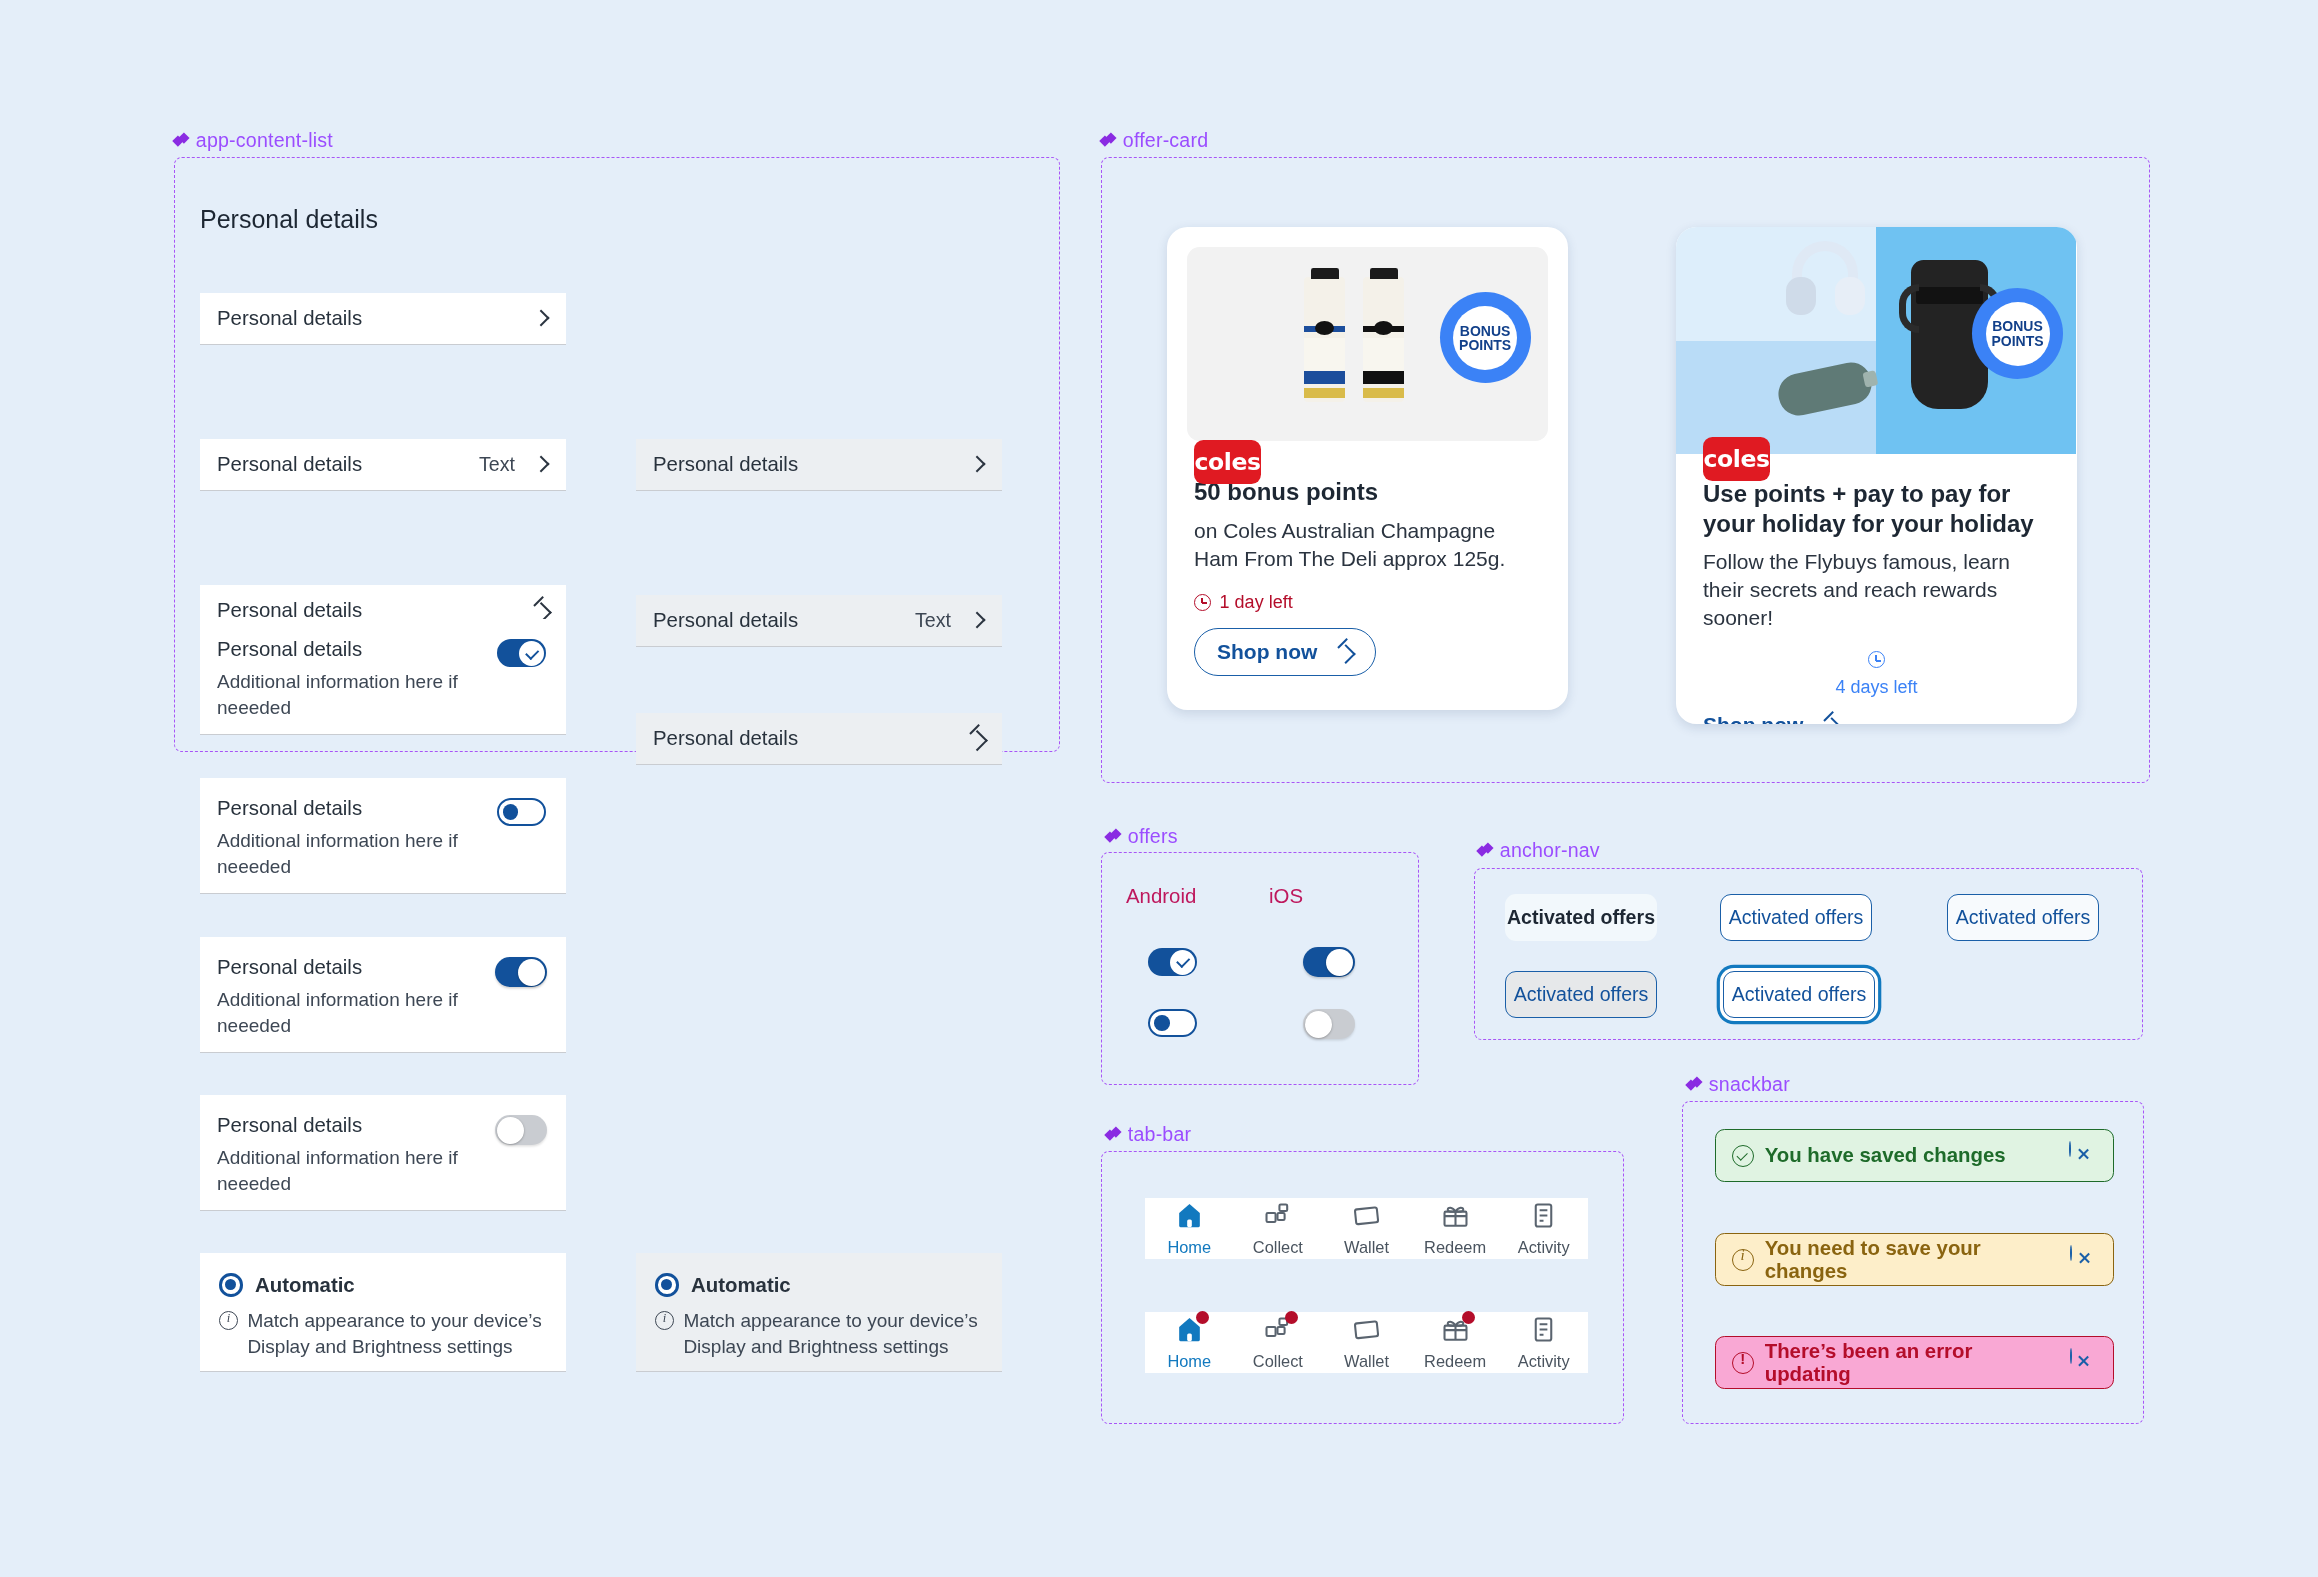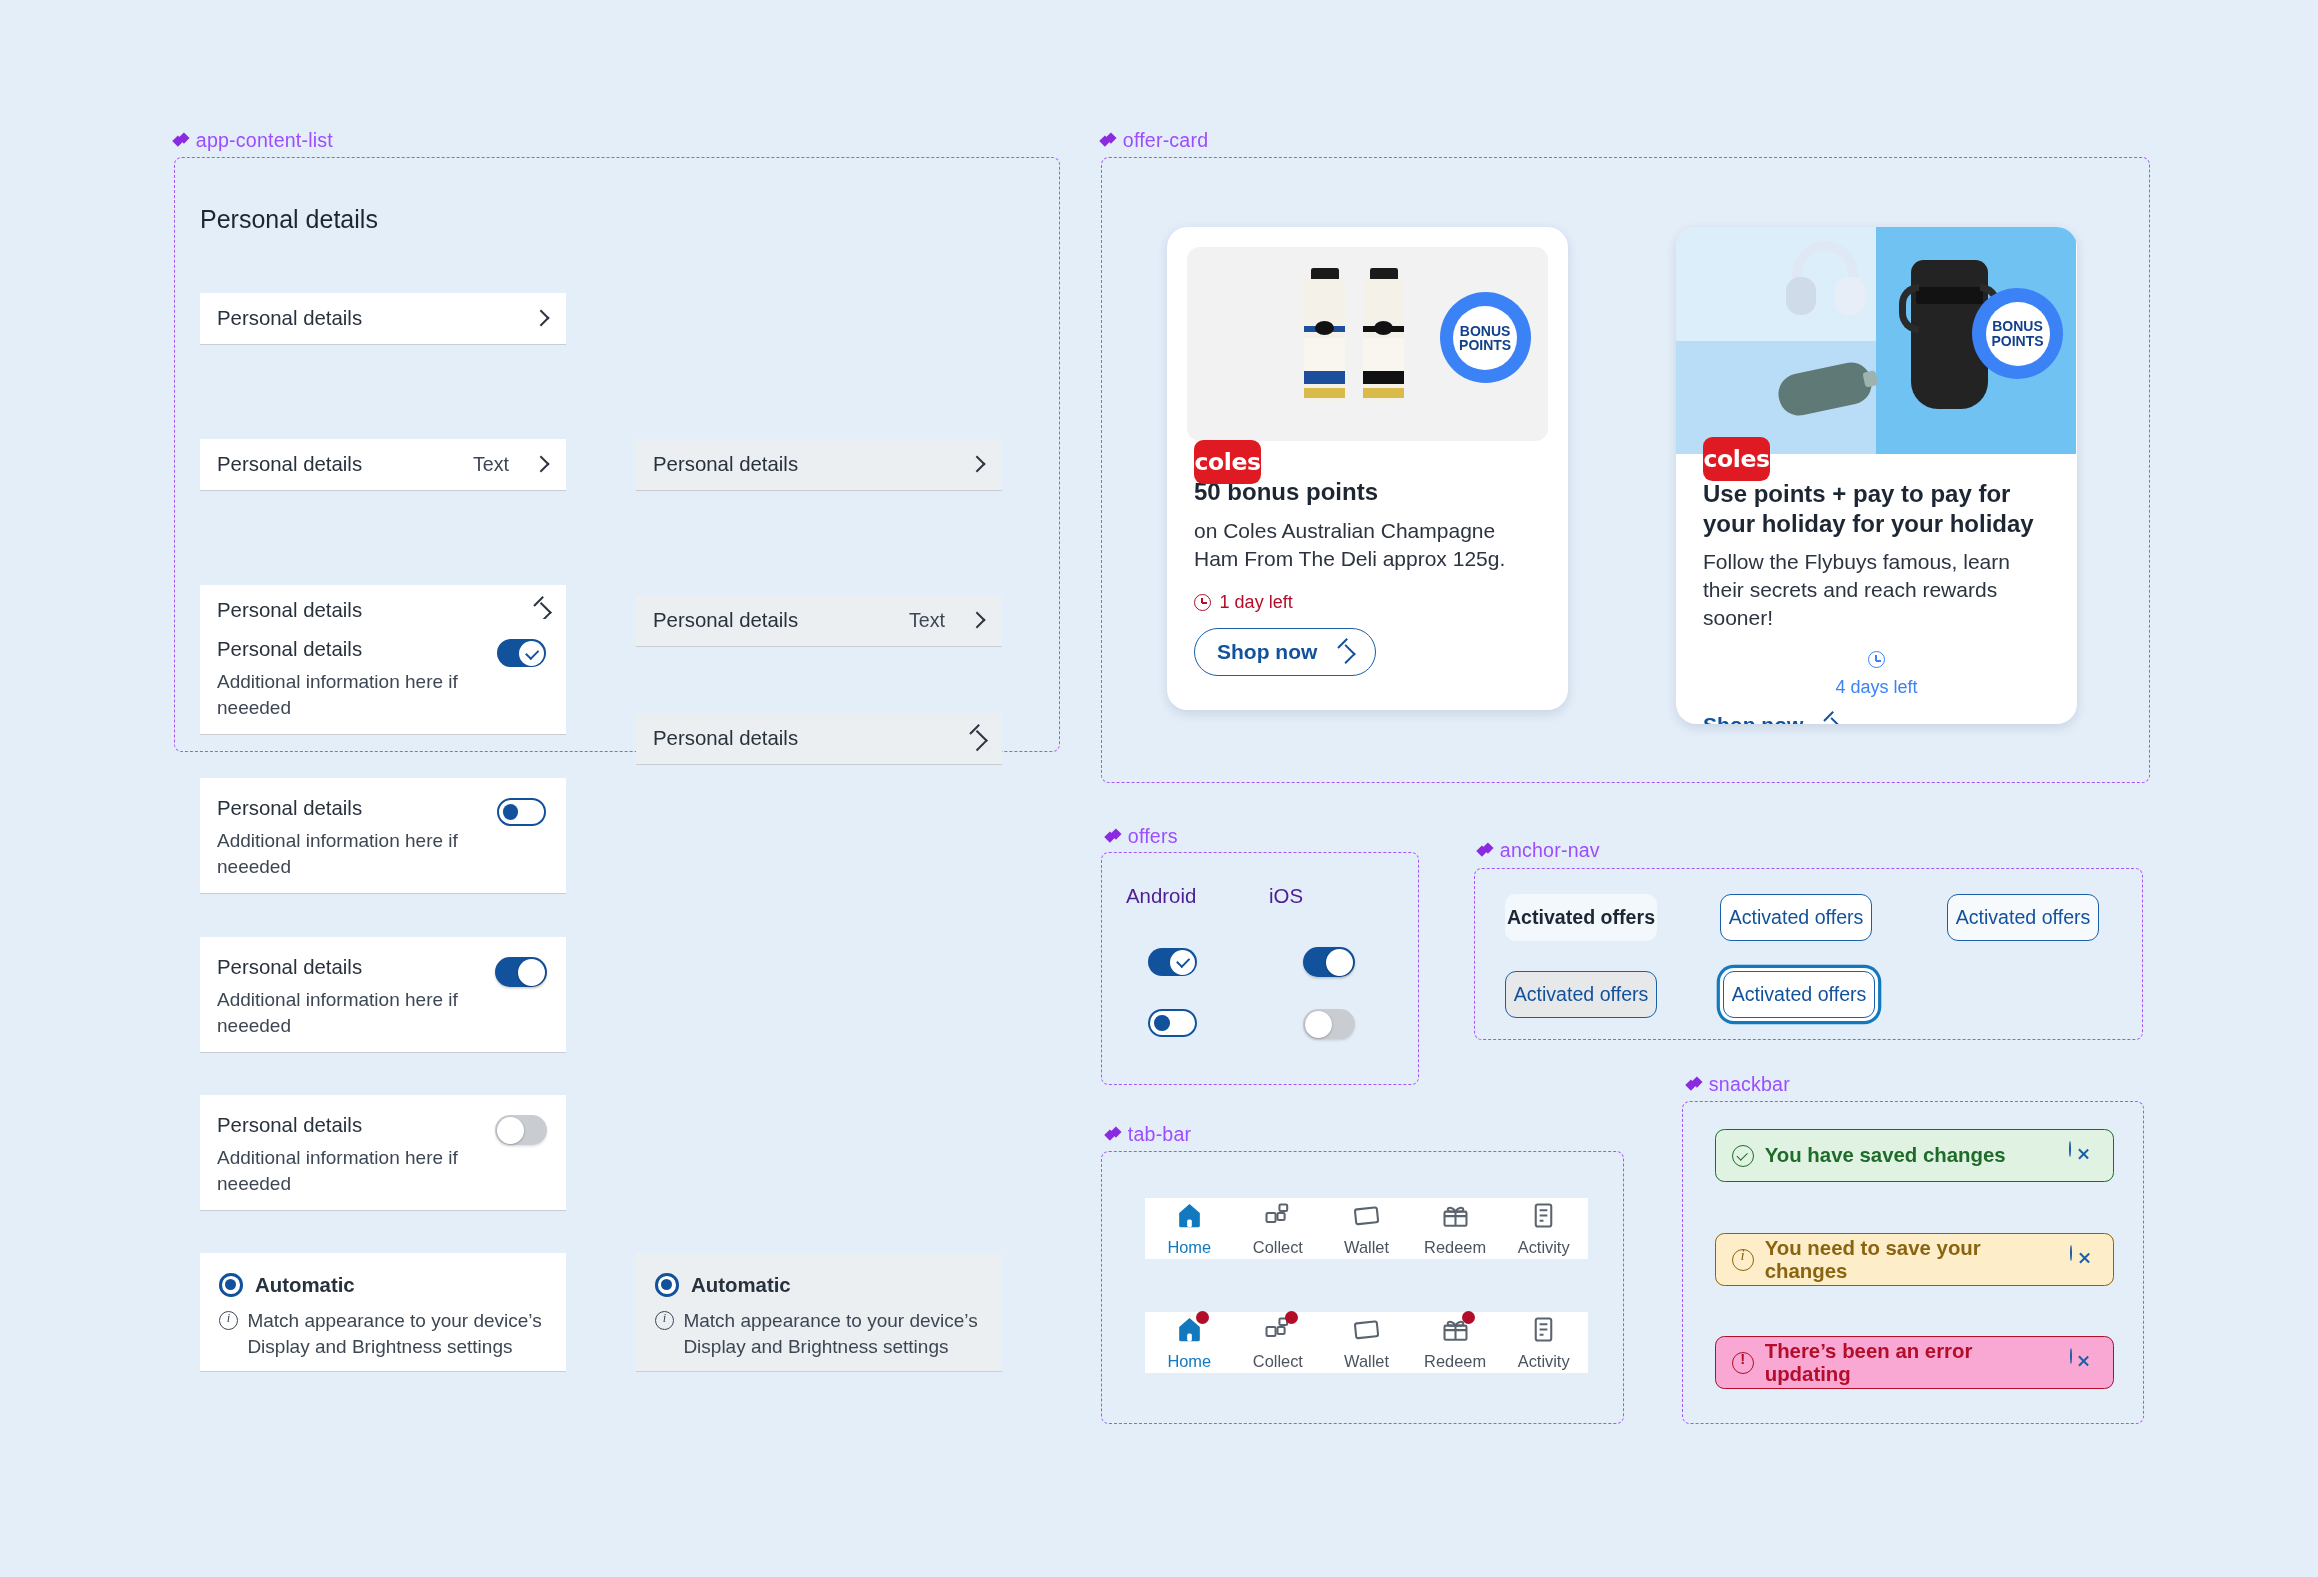--- a/index.html
+++ b/index.html
@@ -39,21 +39,21 @@
   
   .row {
     background: #ffffff;
     border-bottom: 0.8px solid #c9ccd1;
     display: flex; align-items: center;
     padding: 0 17px;
     position: relative;
   }
   .row.pressed { background: #eceff2; }
   .row .label { font-size: 20.4px; color: #28323d; }
-  .row .right { margin-left: auto; display: flex; align-items: center; gap: 23px; }
+  .row .right { margin-left: auto; display: flex; align-items: center; gap: 17px; }
   .row .trail-text { font-size: 19.6px; color: #3d4754; }
 
   .chev, .extlink {
     width: 17px; height: 17px; position: relative; display: inline-block;
   }
   .chev::before {
     content:""; position:absolute; left:3.1px; top:2.3px;
     width: 10.2px; height: 10.2px;
     border-top: 2px solid #2b3440; border-right: 2px solid #2b3440;
     transform: rotate(45deg);
@@ -163,21 +163,21 @@
     color:#12519b; font-size:21px; font-weight:bold;
   }
   .link-inline { margin-top:15.7px; display:inline-flex; align-items:center; gap:19px; color:#12519b; font-size:21px; font-weight:bold;}
   .arr-ne { width:17px; height:17px; position:relative; display:inline-block; }
   .arr-ne::before { content:""; position:absolute; left:2.3px; top:3.1px; width:11.7px; height:11.7px;
     border-top:2px solid currentColor; border-right:2px solid currentColor; transform:rotate(45deg);}
   .arr-ne::after { content:""; position:absolute; left:1.6px; top:3.1px; width:13.3px; height:2px;
     background:currentColor; transform:rotate(-45deg); transform-origin:left center;}
 
   
-  .tg-head { position:absolute; font-size:20.4px; color:#4c1d95; }
+  .tg-head { position:absolute; font-size:20.4px; color:#be185d; }
 
   
   .chip {
     position:absolute; display:flex; align-items:center; justify-content:center;
     font-size:19.6px; border-radius:11px; height:47px; padding:0 19px;
     color:#12519b; white-space:nowrap;
   }
   .chip.sel   { background:#f2f8fc; color:#1d2733; font-weight:bold; border:none; }
   .chip.def   { background:#fff;    border:1.6px solid #1a5fa8; }
   .chip.def2  { background:#f7fafd; border:1.6px solid #1a5fa8; }

